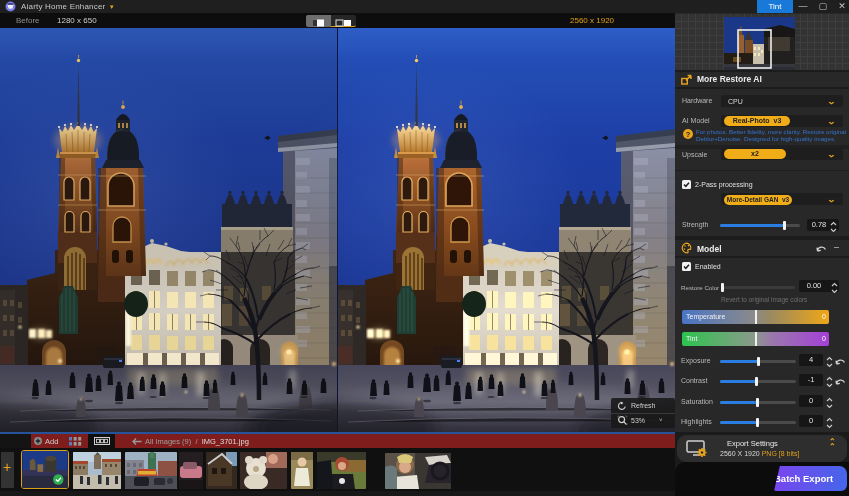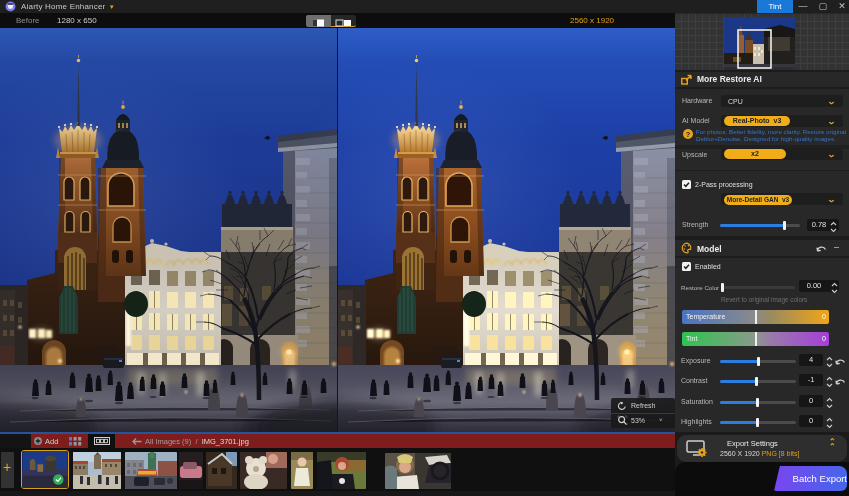--- a/index.html
+++ b/index.html
@@ -45,21 +45,21 @@
 #botbar1 { position:absolute; left:0; top:434px; width:675px; height:26px; background:#7f1d1d;margin-left:31px; }
 #botbar2 { position:absolute; left:0; top:448px; width:675px; height:43px; background:#101010; }
 #botedge { position:absolute; left:0; top:491px; width:675px; height:5px; background:#181818; }
 .thumb { position:absolute; top:452px; border-radius:1px; }
 
 
 #exportwrap { position:absolute; left:675px; top:432px; width:174px; height:64px; background:#1b1b1b; }
 #exportbox { position:absolute; left:2px; top:3px; width:170px; height:27px; background:#2e2e2e; border-radius:9px; }
 #btnwrap { position:absolute; left:0px; top:30px; width:174px; height:34px; background:#0c0c0c; border-radius:10px 0 0 0; }
 #single { position:absolute; left:3px; top:4px; width:95px; height:25px; background:linear-gradient(#2489f0,#1565d2); color:#fff; font-weight:bold; font-size:9.5px; text-align:center; line-height:25px; border-radius:8px 2px 2px 6px; clip-path:polygon(0 0,100% 0,93% 100%,0 100%); }
-#batch { position:absolute; left:99px; top:4px; width:73px; height:25px; background:linear-gradient(100deg,#7a45ef,#4467ea); color:#fff; font-weight:normal; font-size:9.5px; text-align:right; line-height:25px; border-radius:2px 8px 6px 2px; clip-path:polygon(8% 0,100% 0,100% 100%,0 100%); }
+#batch { position:absolute; left:99px; top:4px; width:73px; height:25px; background:linear-gradient(100deg,#7a45ef,#4467ea); color:#fff; font-weight:bold; font-size:9.5px; text-align:left; line-height:25px; border-radius:2px 8px 6px 2px; clip-path:polygon(8% 0,100% 0,100% 100%,0 100%); }
 </style>
 </head>
 <body>
 <div id="app">
 
   <div id="titlebar">
     <svg id="logo" viewBox="0 0 12 12">
         <circle cx="6" cy="6" r="5.4" fill="#7a7ae8"></circle>
         <path d="M2.5 4 L9.5 4 L8 8.5 L4 8.5 Z" fill="#efefef"></path>
         <path d="M3 2.5 L9 2.5 L9.5 4 L2.5 4 Z" fill="#3a3a6a"></path>

